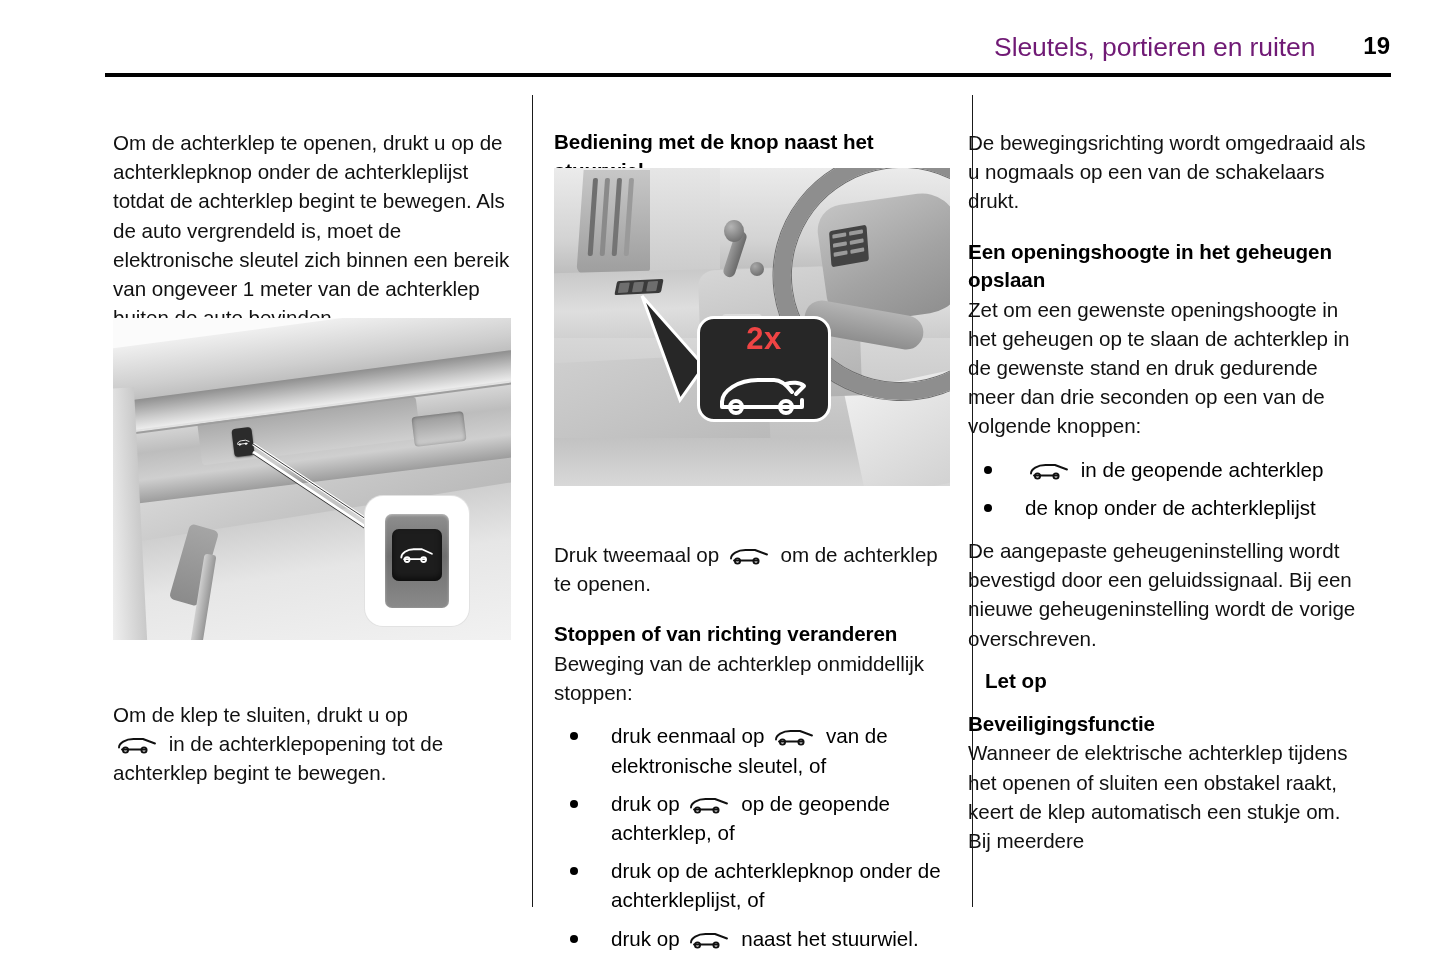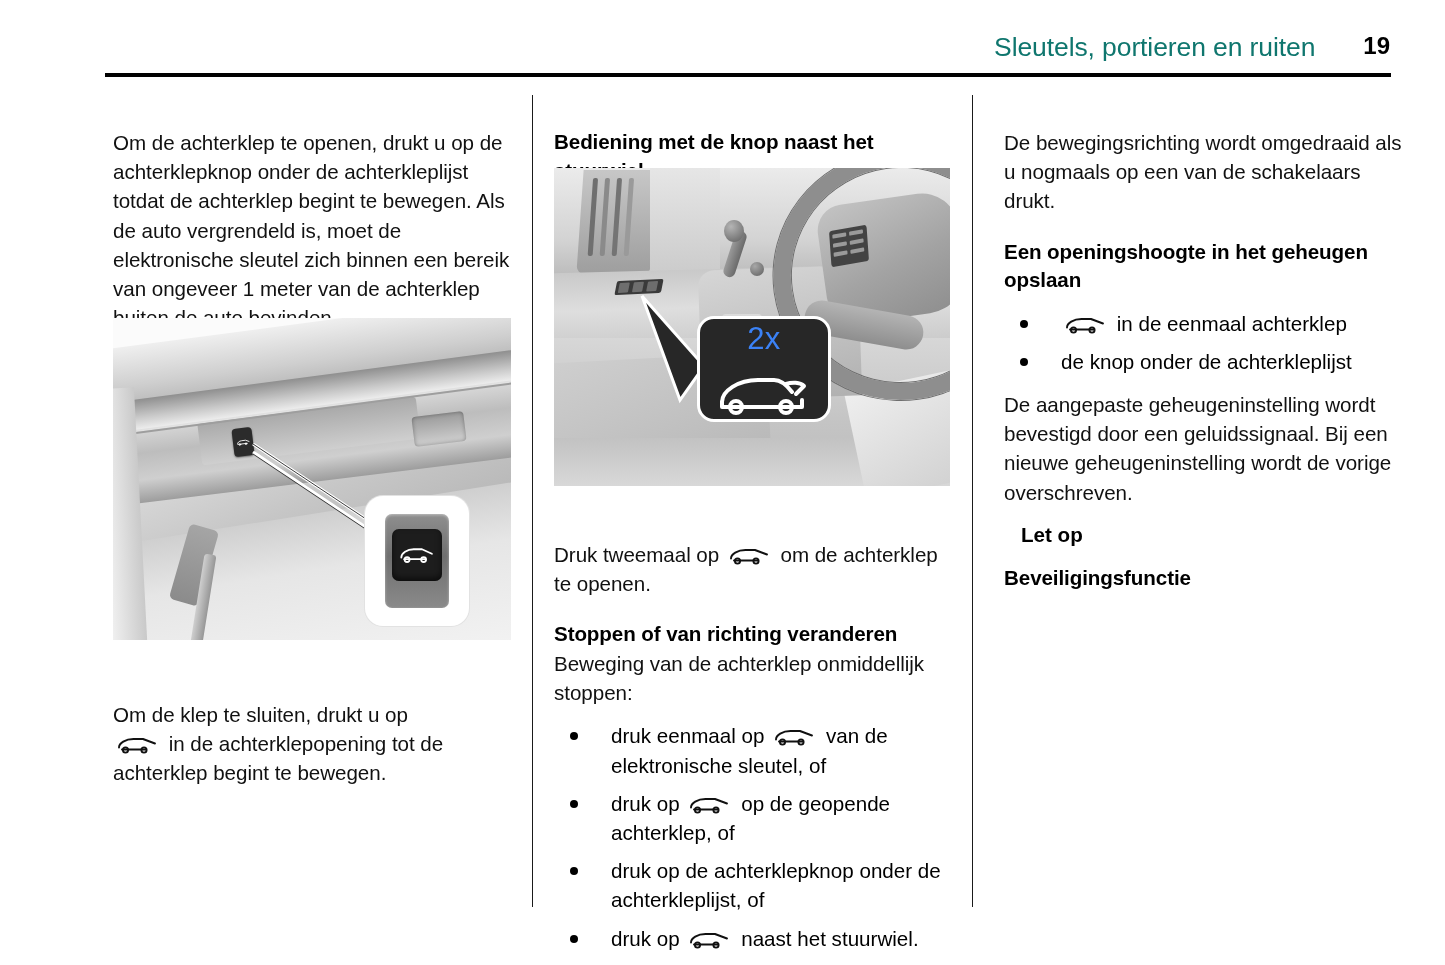--- a/index.html
+++ b/index.html
@@ -29,21 +29,21 @@
     height: 44px;
     display: flex;
     align-items: flex-start;
     justify-content: flex-end;
   }
   .header-title {
     font-size: 26.5px;
     font-weight: 400;
     letter-spacing: -0.1px;
     line-height: 1;
-    color: #0f766e;
+    color: #701a75;
   }
   .header-page {
     font-size: 24px;
     font-weight: bold;
     margin-left: 48px;
     line-height: 1;
     color: #000;
   }
   .header-rule {
     position: absolute;
@@ -67,21 +67,21 @@
 
   
   .column {
     position: absolute;
     top: 96px;
     width: 400px;
     margin-top: 32px;
   }
   .col1 { left: 113px; }
   .col2 { left: 554px; }
-  .col3 { left: 1004px; }
+  .col3 { left: 968px; }
 
   p.body {
     margin: 0;
     font-size: 20.6px;
     line-height: 29.2px;
     color: #111;
     letter-spacing: -0.05px;
   }
 
   h3.subhead {
@@ -405,24 +405,24 @@
     width: 128px; height: 100px;
     background: #272727;
     border: 3px solid #ffffff;
     border-radius: 17px;
     display:flex;
     flex-direction: column;
     align-items:center;
     justify-content:center;
   }
   .callout2 .twox {
-    color:#3b82f6;
+    color:#ef4444;
     font-size: 31px;
     line-height: 1;
-    font-weight: 400;
+    font-weight: 700;
     margin-bottom: 18px;
     letter-spacing: 0.5px;
   }
   .callout2 .big-car { width: 96px; height: 44px; }
 </style>
 </head>
 <body>
 
 <div id="page">
 
@@ -638,52 +638,54 @@
       </li>
     </ul>
   </div>
 
   <div class="column col3">
     <p class="body">De bewegingsrichting wordt omgedraaid als u nogmaals op een van de schakelaars drukt.</p>
 
     <div class="gap-md"></div>
 
     <h3 class="subhead">Een openingshoogte in het geheugen opslaan</h3>
+    <p class="body">Zet om een gewenste openingshoogte in het geheugen op te slaan de achterklep in de gewenste stand en druk gedurende meer dan drie seconden op een van de volgende knoppen:</p>
 
     <div class="gap-sm"></div>
 
     <ul class="bullets">
       <li>
         <span class="dot"></span>
         <span class="ic">
           <svg viewBox="0 0 46 20" xmlns="http://www.w3.org/2000/svg">
             <g fill="none" stroke="#111111" stroke-width="1.9" stroke-linecap="round" stroke-linejoin="round">
               <path d="M4 12.5 C4 8, 10.5 4, 18.5 4 L28 4 L40 8.5"></path>
               <path d="M7 14.5 L31 14.5"></path>
               <circle cx="10.5" cy="15" r="2.6"></circle>
               <circle cx="29" cy="15" r="2.6"></circle>
             </g>
           </svg>
         </span>
-        <span>in de eenmaal achterklep</span>
+        <span>in de geopende achterklep</span>
       </li>
       <li>
         <span class="dot"></span>
         <span>de knop onder de achterkleplijst</span>
       </li>
     </ul>
 
     <div class="gap-sm"></div>
 
     <p class="body">De aangepaste geheugeninstelling wordt bevestigd door een geluidssignaal. Bij een nieuwe geheugeninstelling wordt de vorige overschreven.</p>
 
     <div class="gap-sm"></div>
 
     <div class="note">
       <div class="note-title">Let op</div>
     </div>
 
     <div class="gap-sm"></div>
 
     <h3 class="subhead">Beveiligingsfunctie</h3>
+    <p class="body">Wanneer de elektrische achterklep tijdens het openen of sluiten een obstakel raakt, keert de klep automatisch een stukje om. Bij meerdere</p>
   </div>
 
 </div>
 
 </body></html>

